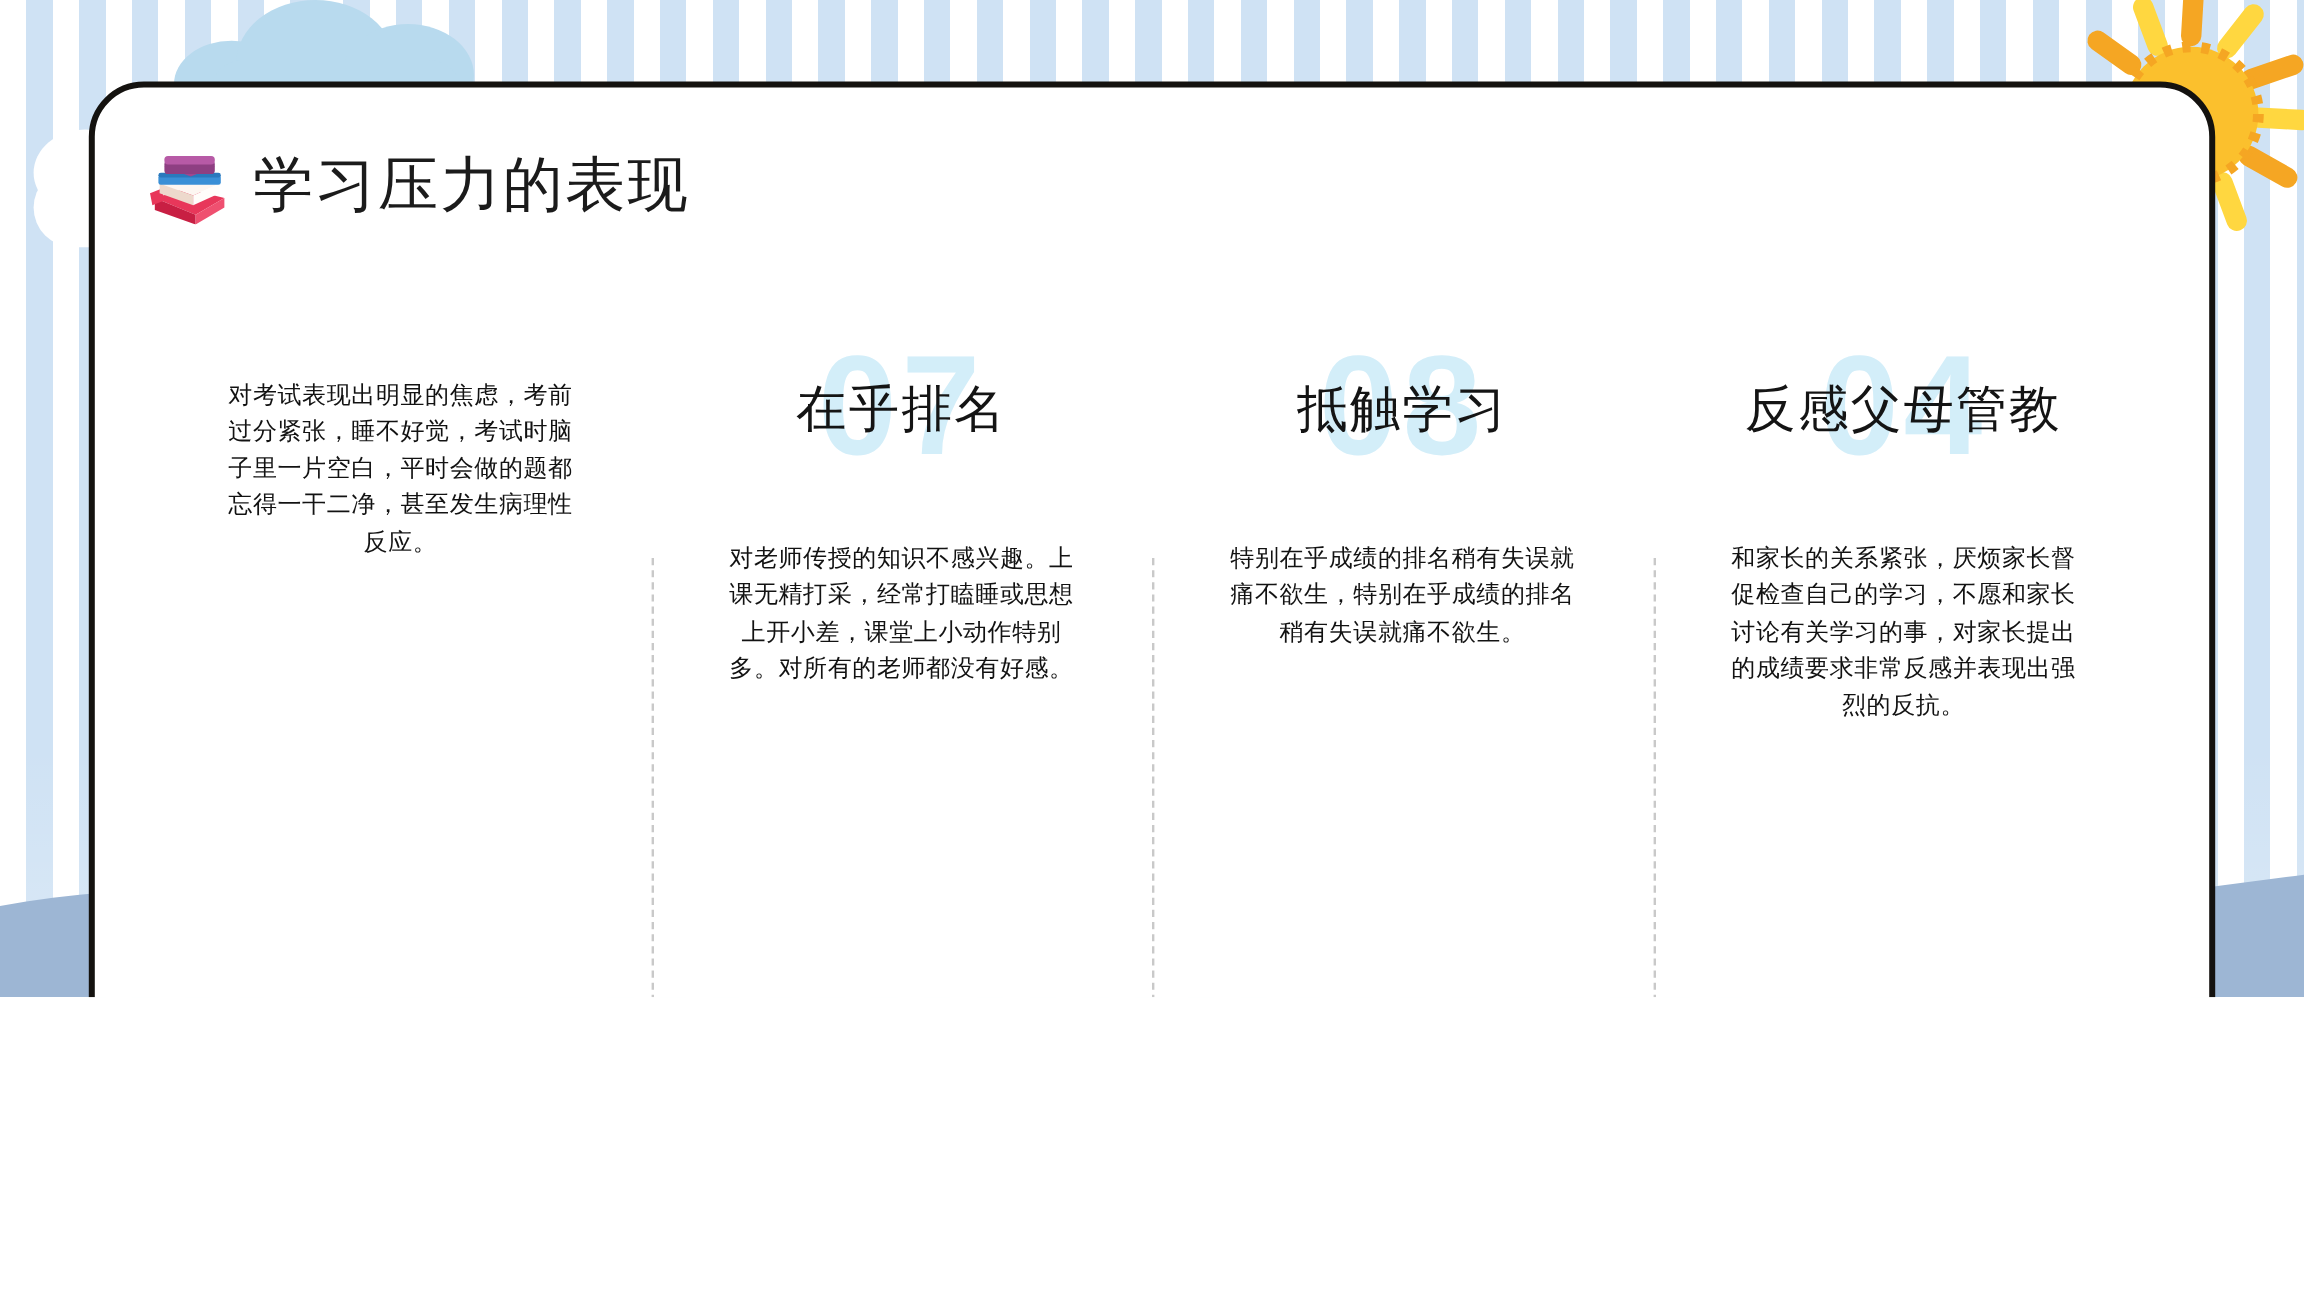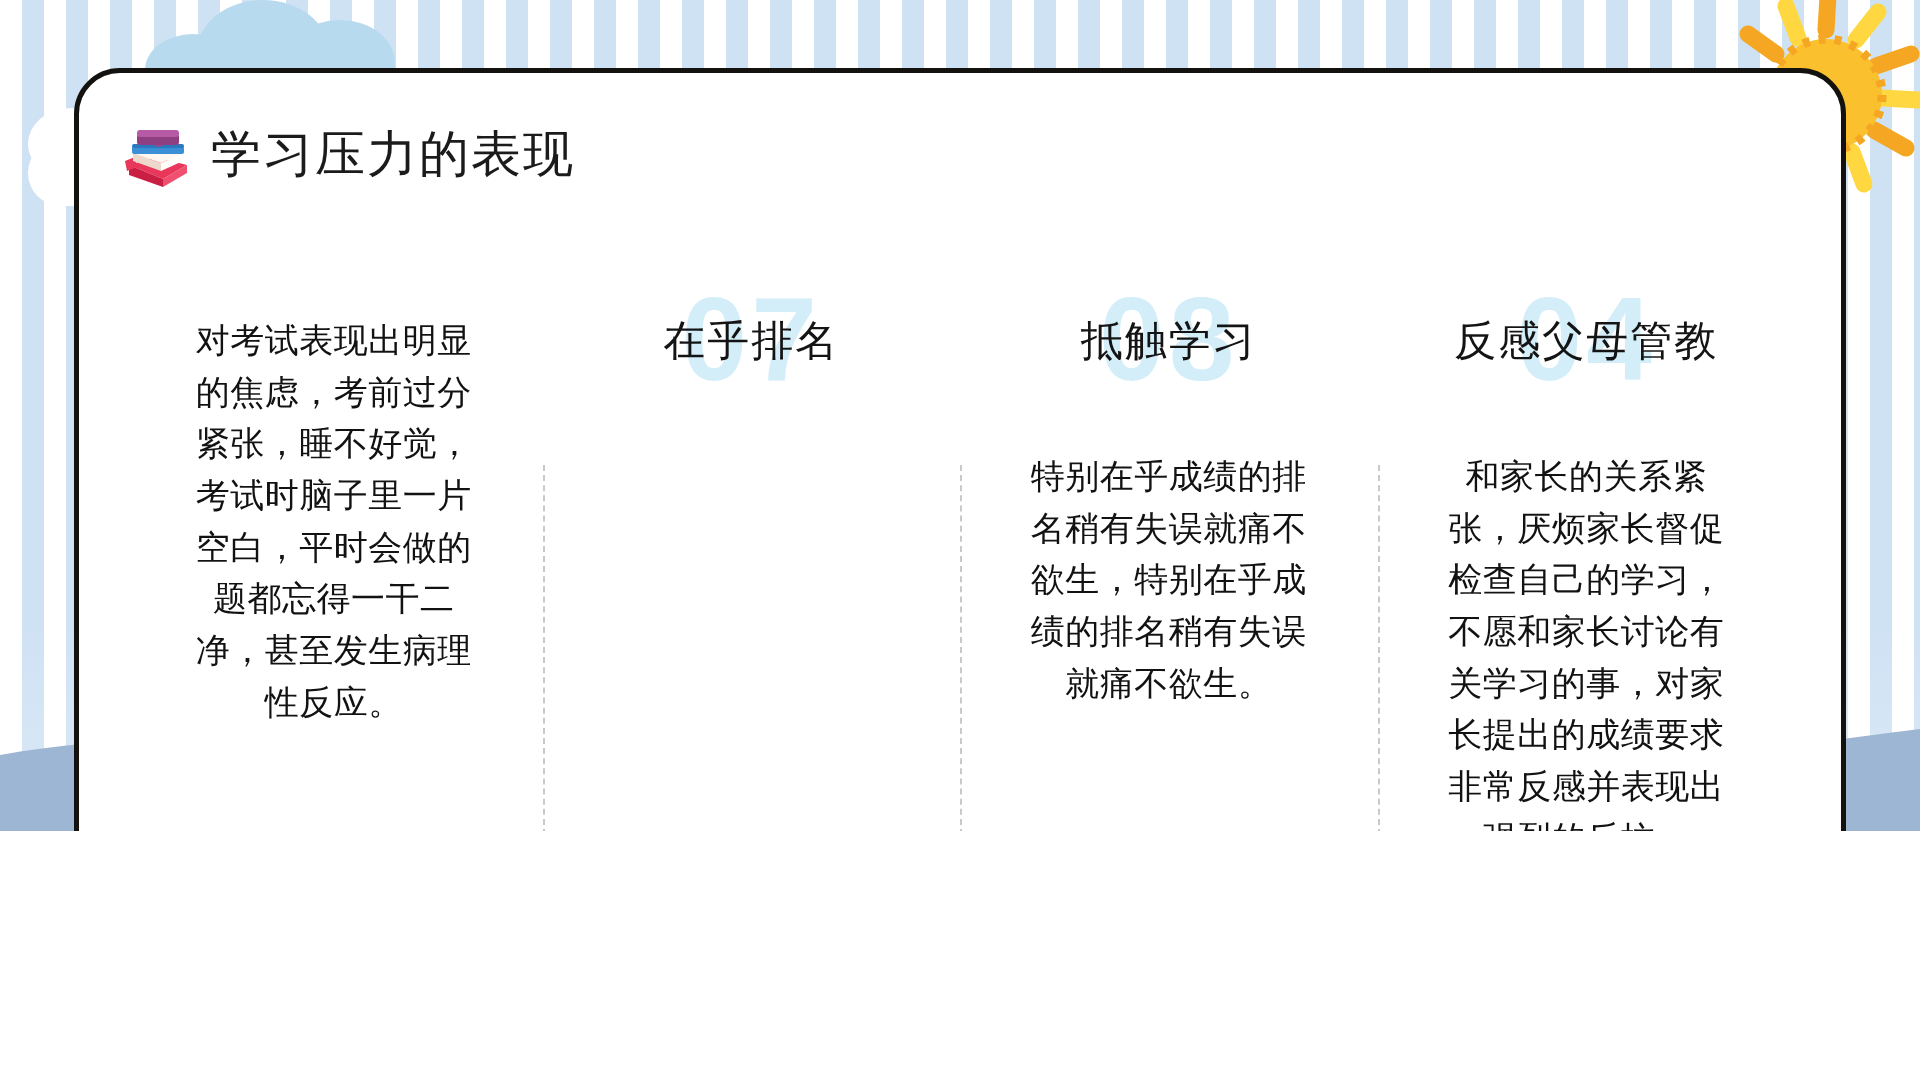--- a/index.html
+++ b/index.html
@@ -184,21 +184,21 @@
     font-size: 42px;
     font-weight: 400;
     color: #141414;
     letter-spacing: 2px;
     line-height: 1;
     white-space: nowrap;
   }
 
   .body-text {
     margin-top: 42px;
-    font-size: 34px;
+    font-size: 20px;
     line-height: 1.52;
     color: #121212;
     text-align: center;
     letter-spacing: 0.5px;
     max-width: 300px;
   }
 
   
   .kids {
     position: absolute;
@@ -326,20 +326,21 @@
 
       <div class="col">
         <div class="body-text">对考试表现出明显的焦虑，考前过分紧张，睡不好觉，考试时脑子里一片空白，平时会做的题都忘得一干二净，甚至发生病理性反应。</div>
       </div>
 
       <div class="col">
         <div class="head-wrap">
           <div class="watermark">07</div>
           <div class="col-title">在乎排名</div>
         </div>
+        <div class="body-text">对老师传授的知识不感兴趣。上课无精打采，经常打瞌睡或思想上开小差，课堂上小动作特别多。对所有的老师都没有好感。</div>
       </div>
 
       <div class="col">
         <div class="head-wrap">
           <div class="watermark">08</div>
           <div class="col-title">抵触学习</div>
         </div>
         <div class="body-text">特别在乎成绩的排名稍有失误就痛不欲生，特别在乎成绩的排名稍有失误就痛不欲生。</div>
       </div>
 

